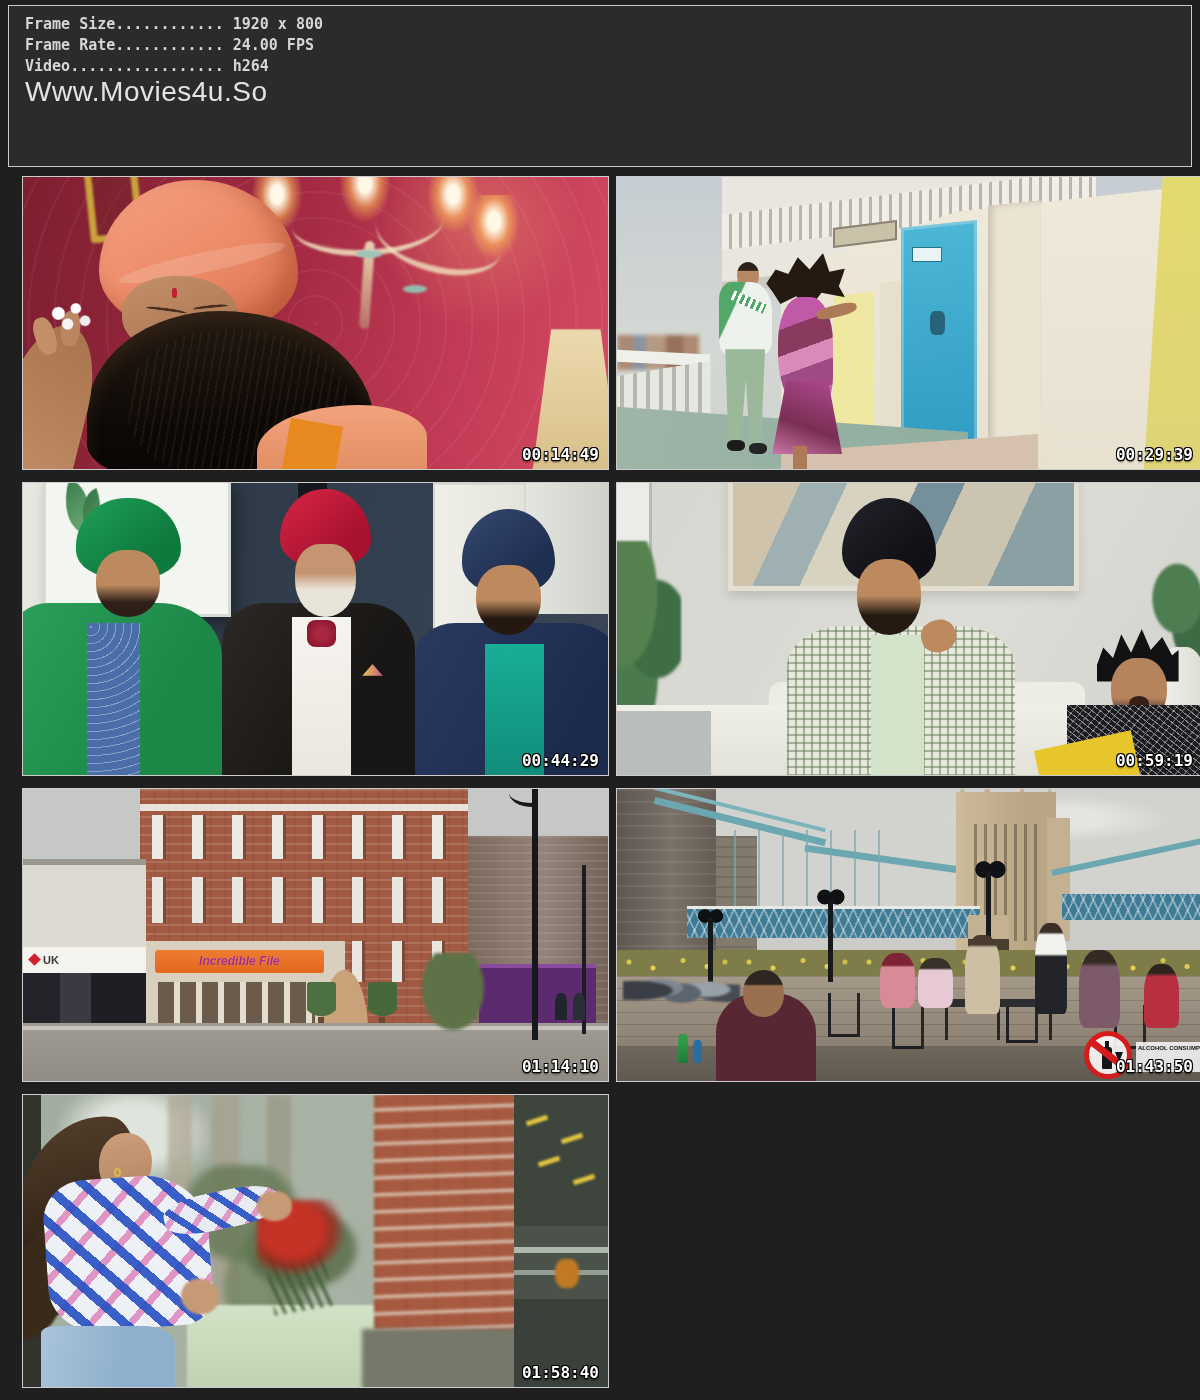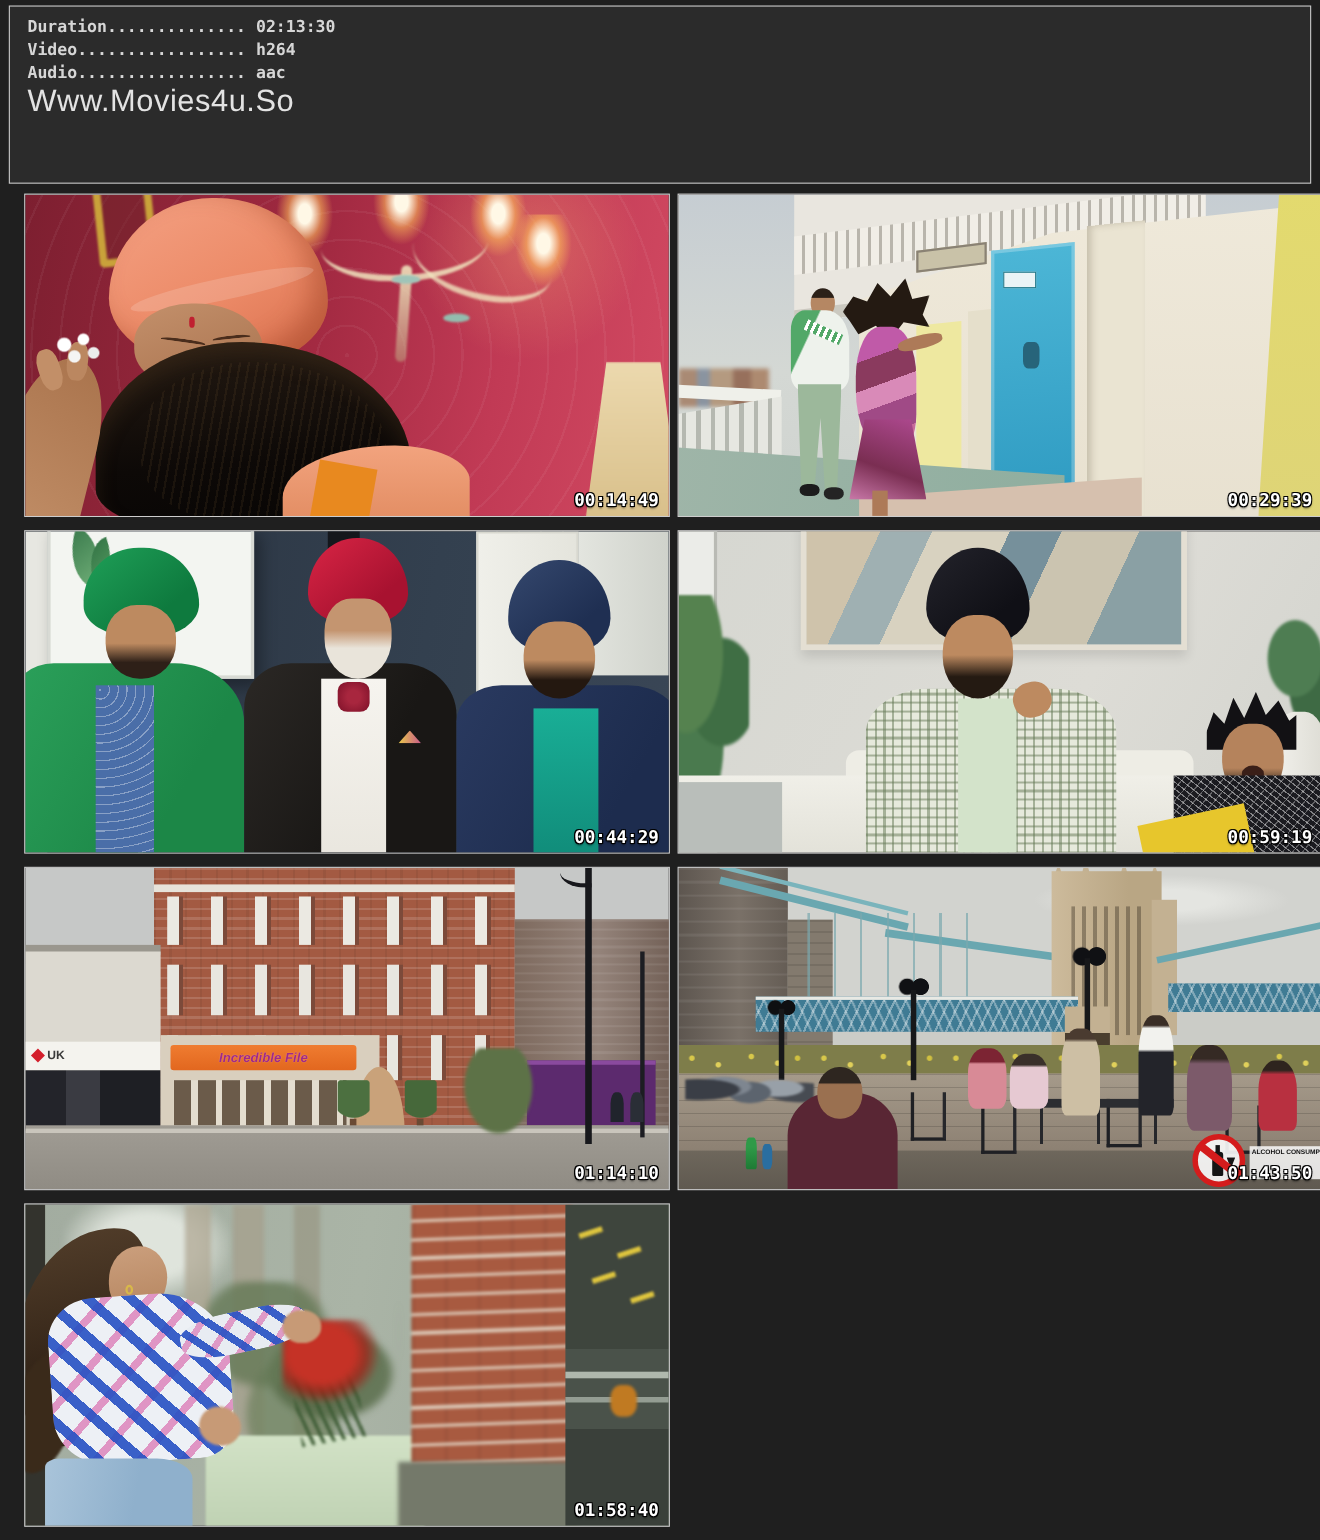--- a/index.html
+++ b/index.html
@@ -394,23 +394,23 @@
                        repeating-linear-gradient(-45deg,rgba(216,100,170,.6) 0 6px,transparent 6px 22px)}
   .t8-handr{left:40%;top:33%;width:6%;height:10%;background:#c79a76;border-radius:48%;filter:blur(1px)}
   .t8-handl{left:27%;top:63%;width:6.5%;height:12%;background:#c79a76;border-radius:48%;filter:blur(.8px);transform:rotate(20deg)}
   .t8-jeans{left:3%;top:79%;width:23%;height:26%;border-radius:10% 24% 0 0;
       background:linear-gradient(100deg,#a9c4da,#8fb0cc 60%)}
 </style>
 </head>
 <body>
 
 <div class="panel">
-  <div class="mrow"><span>Duration..............</span><span class="mval">02:13:30</span></div>
+  <div class="mrow"><span>Frame Size............</span><span class="mval">1920 x 800</span></div>
+  <div class="mrow"><span>Frame Rate............</span><span class="mval">24.00 FPS</span></div>
   <div class="mrow"><span>Video.................</span><span class="mval">h264</span></div>
-  <div class="mrow"><span>Audio.................</span><span class="mval">aac</span></div>
   <div class="wmark">Www.Movies4u.So</div>
 </div>
 
 <div class="grid">
 
   <figure class="thumb">
     <div class="sc t1">
       <div class="t1-frame"></div>
       <div class="t1-arm1"></div>
       <div class="t1-arm2"></div>

